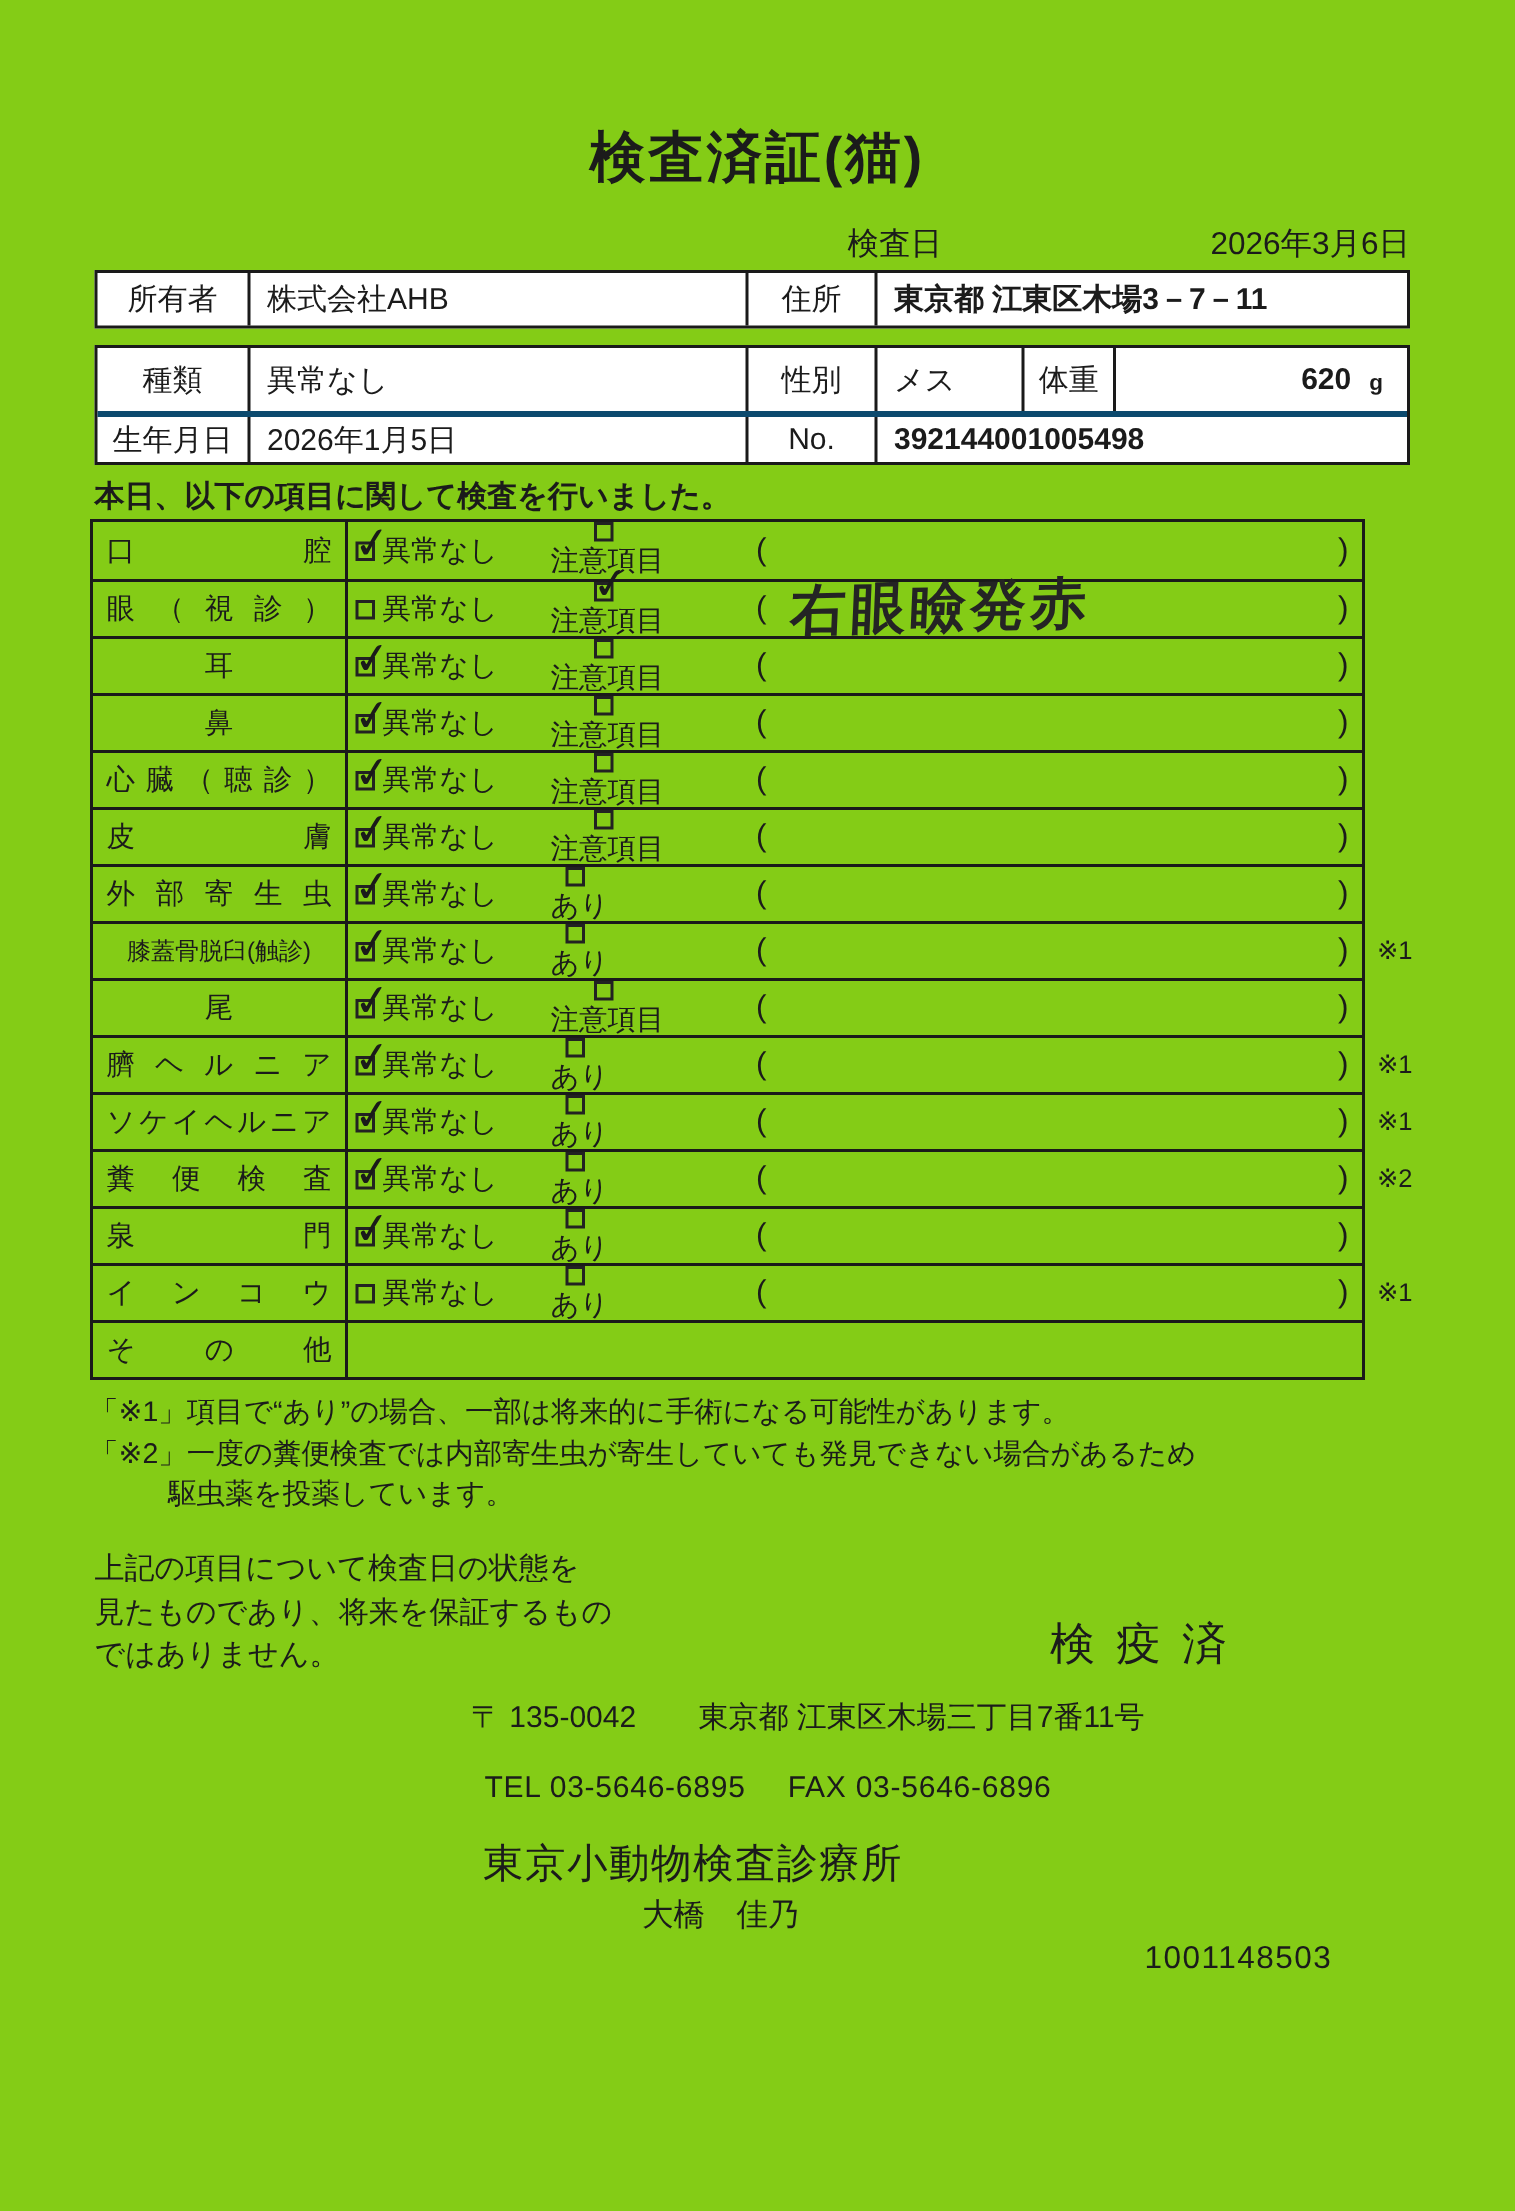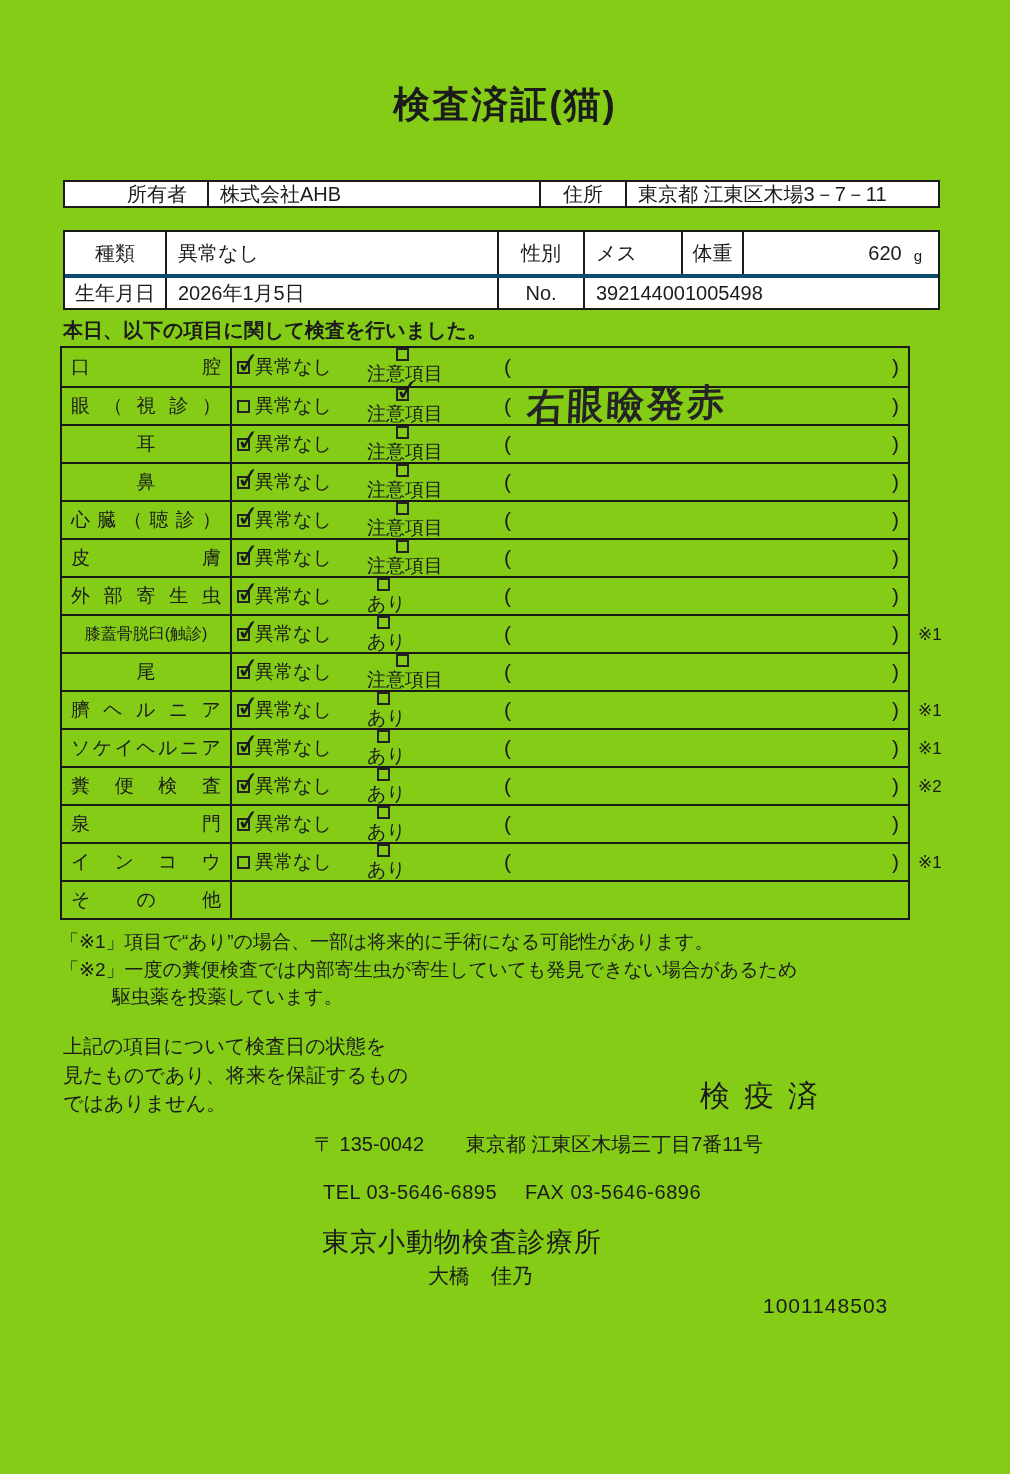--- a/index.html
+++ b/index.html
@@ -13,34 +13,34 @@
   
   .title { left:0; top:80px; width:1010px; text-align:center;
            font-size:37px; font-weight:bold; letter-spacing:2px; }
 
   
   .date-line { left:565px; top:148px; width:375px; display:flex;
                justify-content:space-between; font-size:21px; }
 
   
   .ibox { border:2px solid #1a1a1a; background:#fff; }
-  .info1 { left:63px; top:180px; width:877px; height:28px; display:flex;padding-left:42px; }
+  .info1 { left:63px; top:180px; width:877px; height:39px; display:flex; }
   .info2 { left:63px; top:230px; width:877px; }
   .irow { display:flex; height:42px; }
   .irow + .irow { border-top:4px solid #0c4a6e; height:34px; }
   .cell { display:flex; align-items:center; font-size:20px; }
   .cell.lab { justify-content:center; }
   .cell.val { padding-left:11px; }
   .cell.bR { border-right:2px solid #1a1a1a; }
   .w-label { width:102px; }
   .w-val1 { width:332px; }
   .w-label2 { width:86px; }
   .w-sex { width:98px; }
   .w-wlab { width:61px; }
-  .grow { flex:1; }
+  .grow { flex:1;font-weight:bold; }
   .weight-val { justify-content:flex-end; padding-right:16px; }
   .weight-val .unit { font-size:15px; margin-left:12px; position:relative; top:2px; }
 
   .intro { left:63px; top:317px; font-size:20px; font-weight:bold; }
 
   
   .mtable { left:60px; top:346px; width:850px; border:2px solid #1a1a1a; }
   .trow { display:flex; height:38px; position:relative; }
   .trow + .trow { border-top:2px solid #1a1a1a; }
   .tname { width:170px; border-right:2px solid #1a1a1a; display:flex;
@@ -84,20 +84,24 @@
   .clinic-person { left:428px; top:1262px; font-size:21px; }
   .doc-code { left:763px; top:1294px; font-size:21px; letter-spacing:1px; }
 </style>
 </head>
 <body>
 
 <div class="page">
 
   <div class="abs title">検査済証(猫)</div>
 
+  <div class="abs date-line">
+    <span>検査日</span>
+    <span>2026年3月6日</span>
+  </div>
 
   <div class="abs ibox info1">
     <div class="cell lab bR w-label">所有者</div>
     <div class="cell val bR w-val1">株式会社AHB</div>
     <div class="cell lab bR w-label2">住所</div>
     <div class="cell val grow">東京都 江東区木場3－7－11</div>
   </div>
 
   <div class="abs ibox info2">
     <div class="irow">

